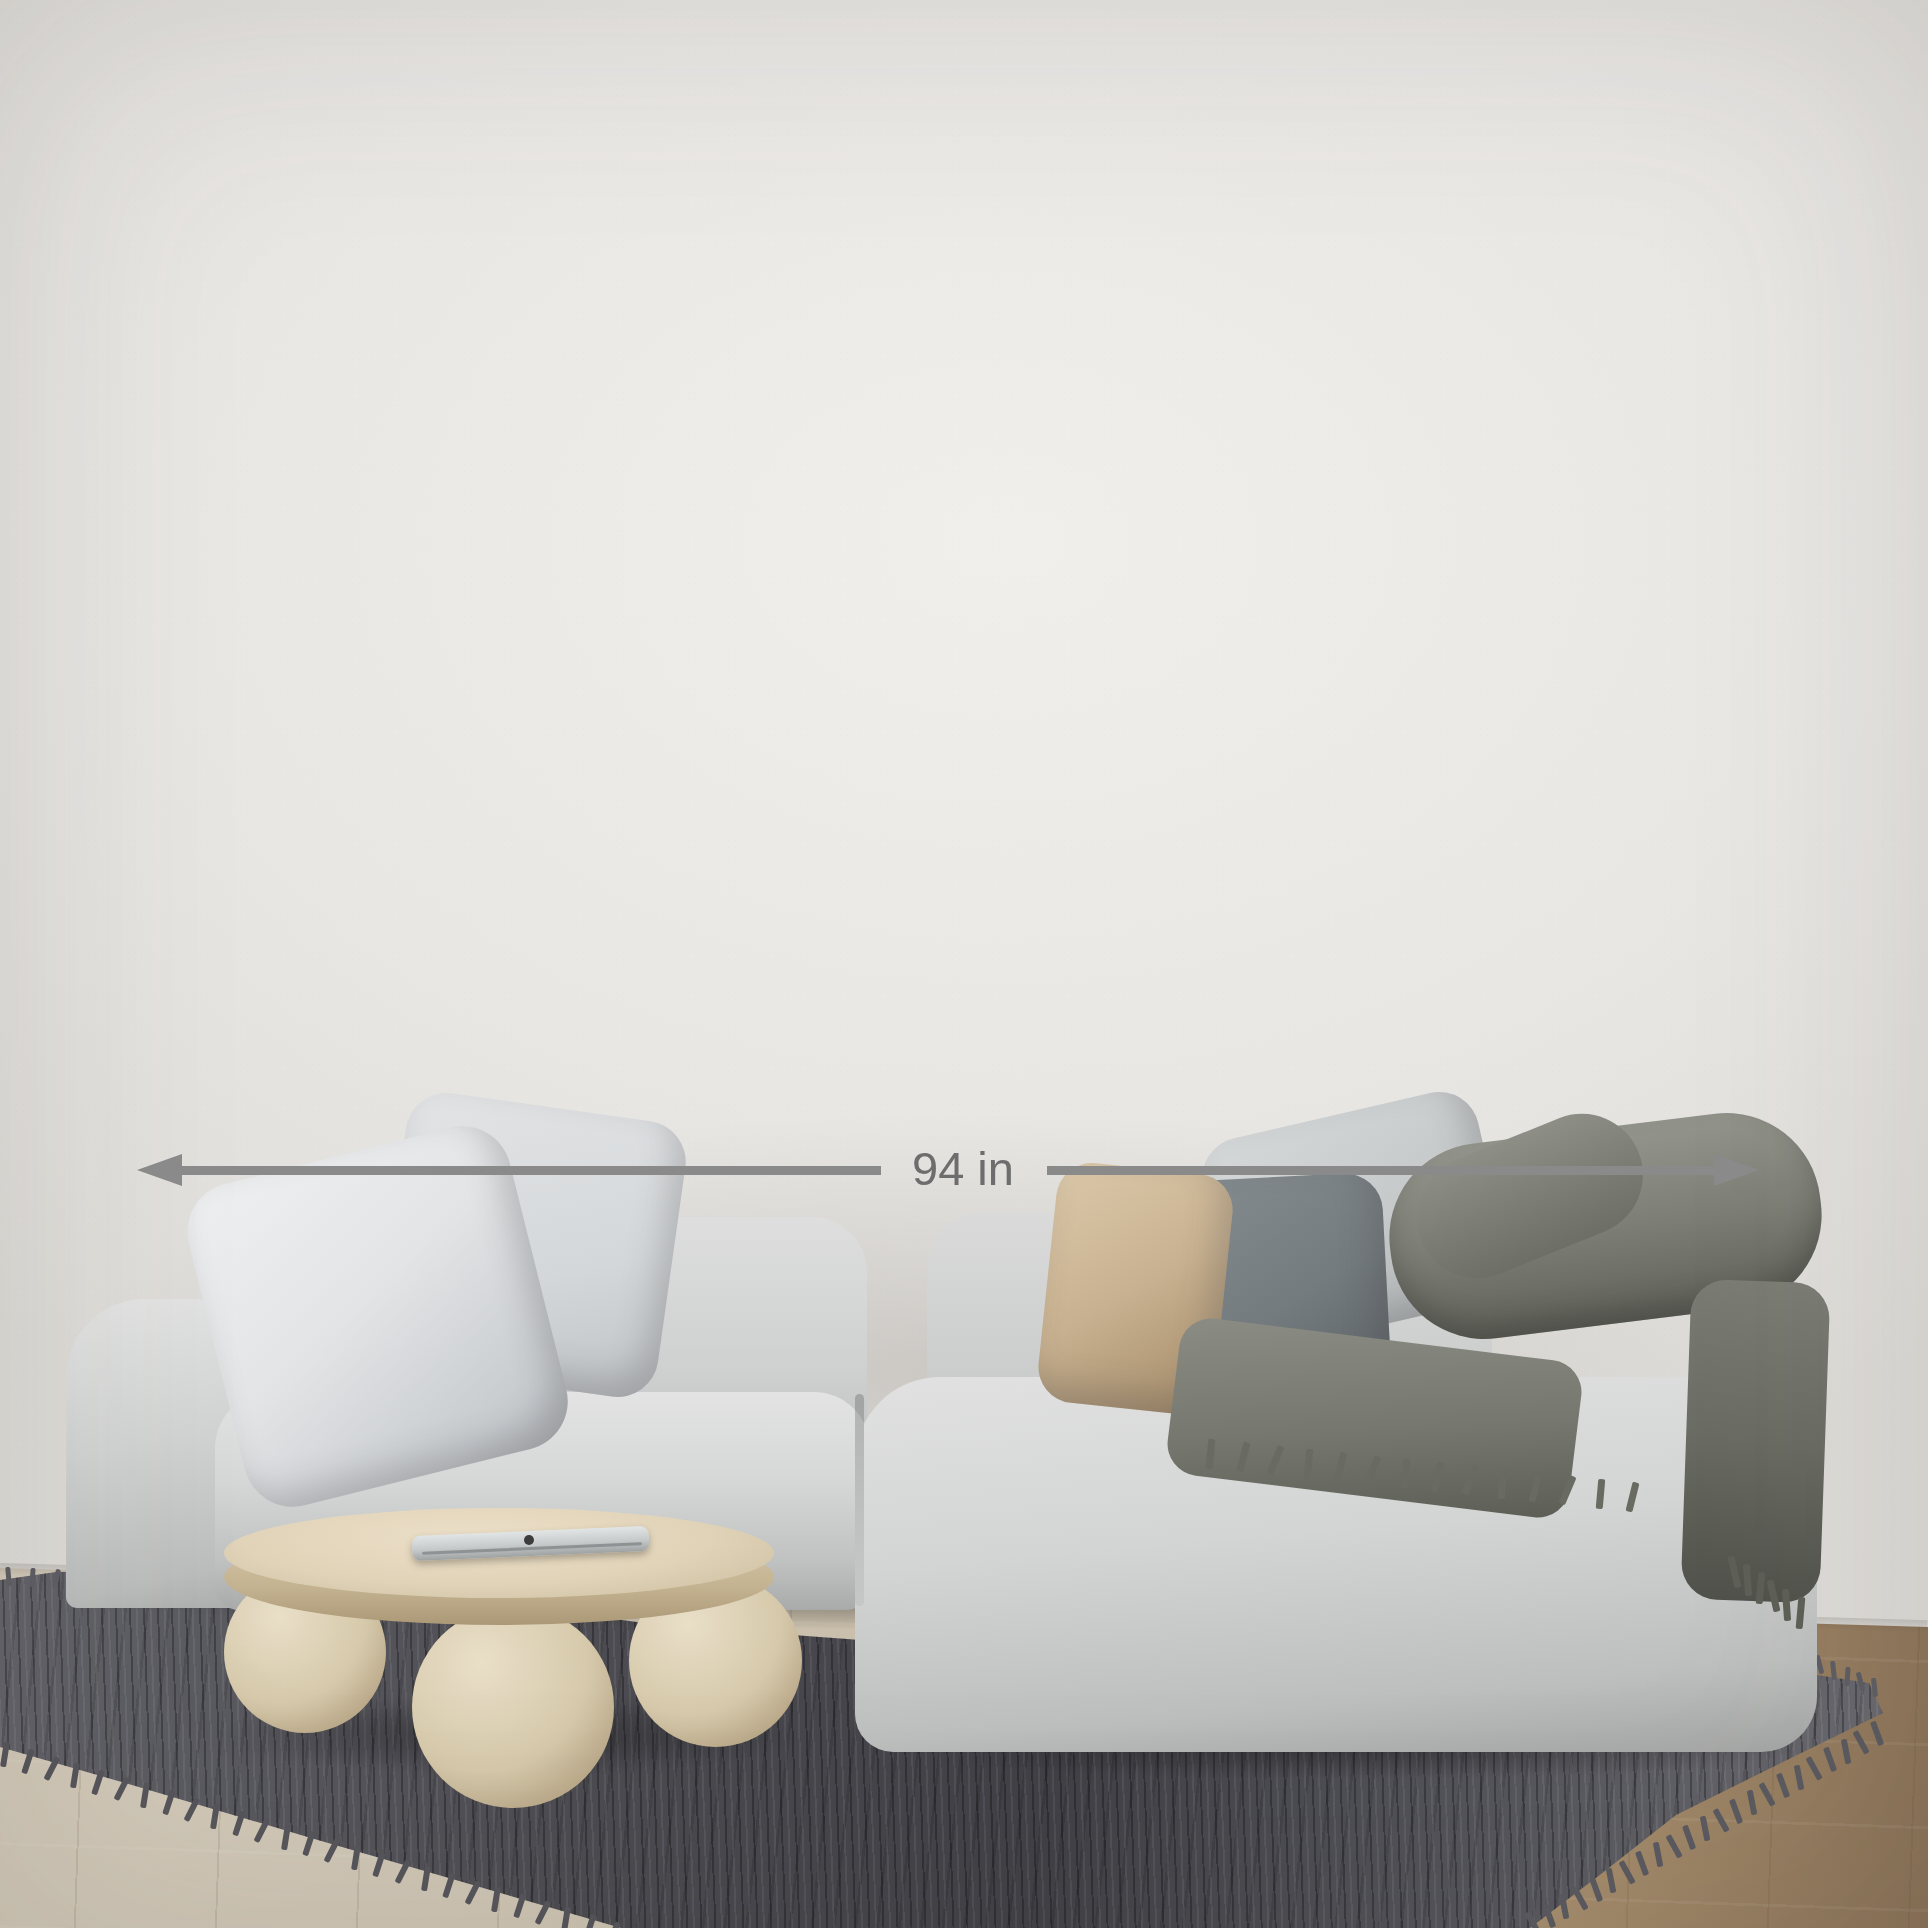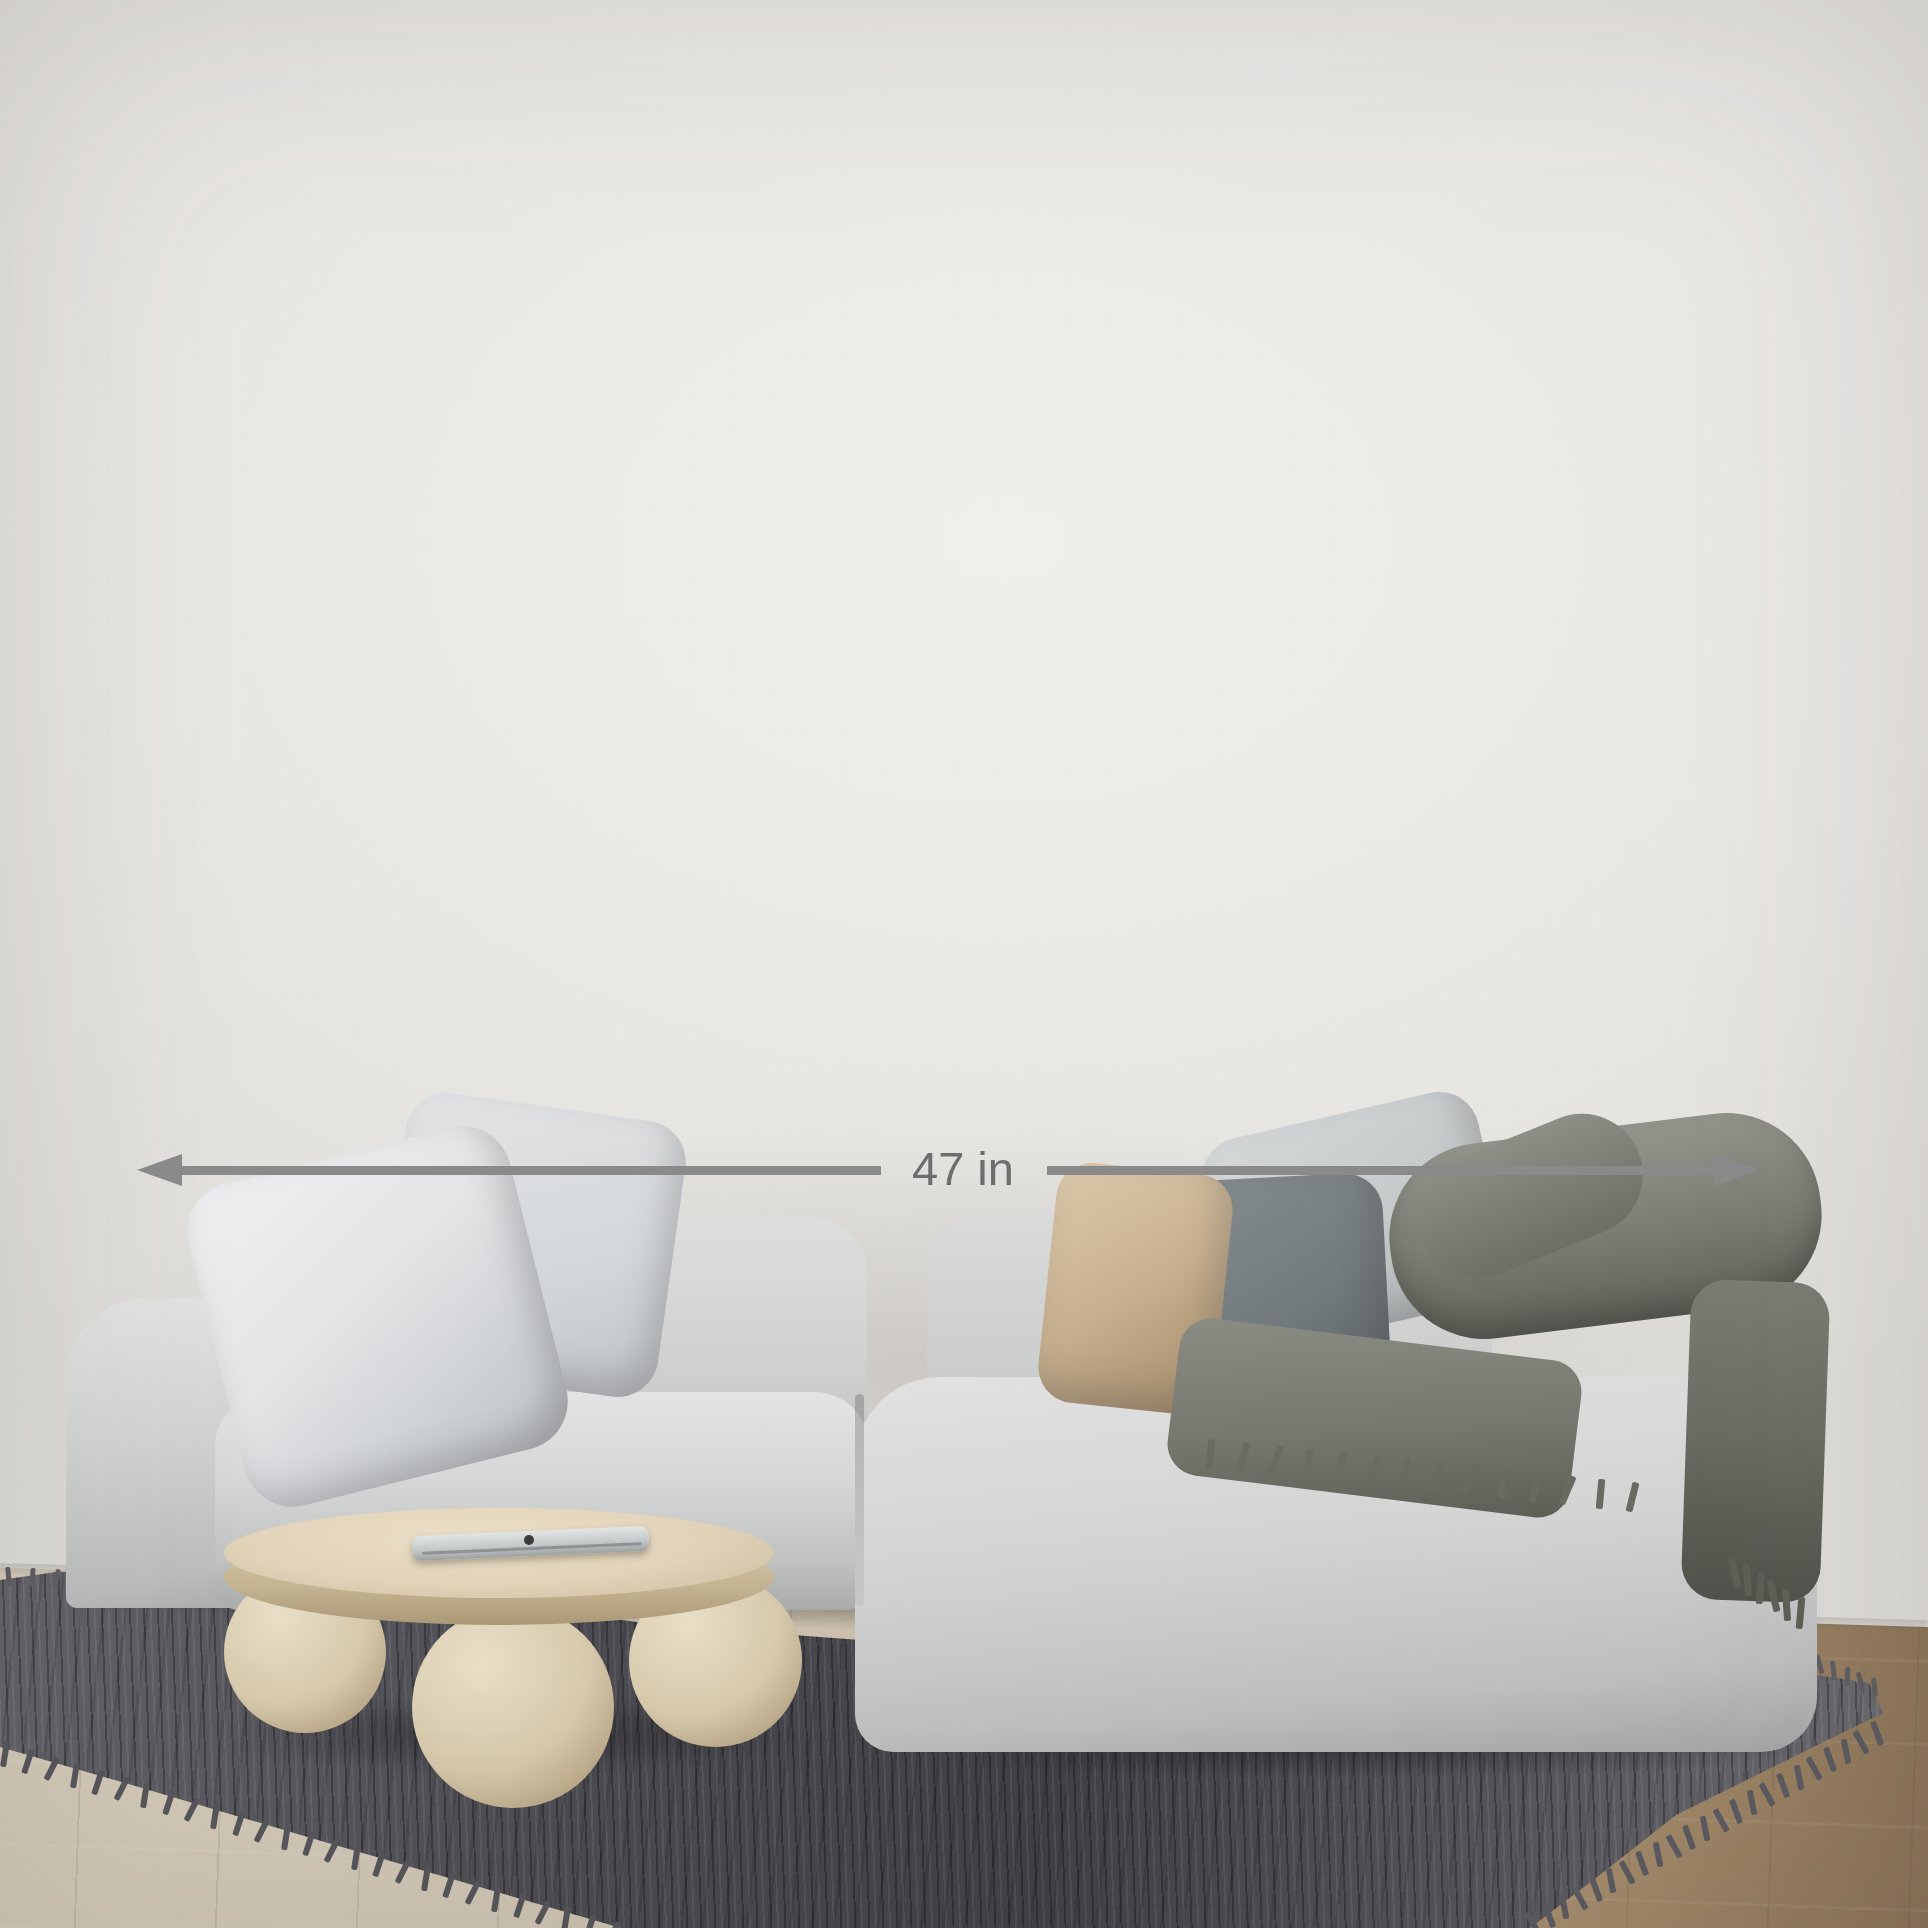--- a/index.html
+++ b/index.html
@@ -173,21 +173,21 @@
       <div class="size-rect" style="left: 657px; top: 368px; width: 617px; height: 411px; border-width: 5.6px; border-color: rgb(122, 122, 122);"></div>
       <div class="size-label" style="left: 767px; top: 723px; color: rgb(116, 116, 116);">36 in X 24 in</div>
       <div class="size-rect" style="left: 760px; top: 436px; width: 411px; height: 274px; border-width: 5.6px; border-color: rgb(122, 122, 122);"></div>
       <div class="size-label" style="left: 767px; top: 654px; color: rgb(116, 116, 116);">24 in X 16 in</div>
     </div>
 
   <div class="arrow-part arrow-line-left" style="background: rgb(138, 138, 138);"></div>
   <div class="arrow-part arrow-line-right" style="background: rgb(138, 138, 138);"></div>
   <div class="arrow-part arrow-head-left" style="border-right-color: rgb(138, 138, 138);"></div>
   <div class="arrow-part arrow-head-right" style="border-left-color: rgb(138, 138, 138);"></div>
-  <div class="arrow-part arrow-label" style="color: rgb(109, 109, 109);">47 in</div>
+  <div class="arrow-part arrow-label" style="color: rgb(109, 109, 109);">94 in</div>
 
   <div class="abs vignette"></div>
 <div class="tuft" style="left: 1.9px; top: 1742px; width: 5.6px; height: 24.5px; transform: rotate(9deg); background: rgb(85, 85, 91); z-index: 8;"></div>
     <div class="tuft" style="left: 25px; top: 1749px; width: 5.6px; height: 24.5px; transform: rotate(18deg); background: rgb(85, 85, 91); z-index: 8;"></div>
     <div class="tuft" style="left: 49px; top: 1756px; width: 5.6px; height: 24.5px; transform: rotate(27deg); background: rgb(85, 85, 91); z-index: 8;"></div>
     <div class="tuft" style="left: 72px; top: 1763px; width: 5.6px; height: 24.5px; transform: rotate(9deg); background: rgb(85, 85, 91); z-index: 8;"></div>
     <div class="tuft" style="left: 95px; top: 1770px; width: 5.6px; height: 24.5px; transform: rotate(18deg); background: rgb(85, 85, 91); z-index: 8;"></div>
     <div class="tuft" style="left: 119px; top: 1776px; width: 5.6px; height: 24.5px; transform: rotate(27deg); background: rgb(85, 85, 91); z-index: 8;"></div>
     <div class="tuft" style="left: 142px; top: 1783px; width: 5.6px; height: 24.5px; transform: rotate(9deg); background: rgb(85, 85, 91); z-index: 8;"></div>
     <div class="tuft" style="left: 166px; top: 1790px; width: 5.6px; height: 24.5px; transform: rotate(18deg); background: rgb(85, 85, 91); z-index: 8;"></div>

